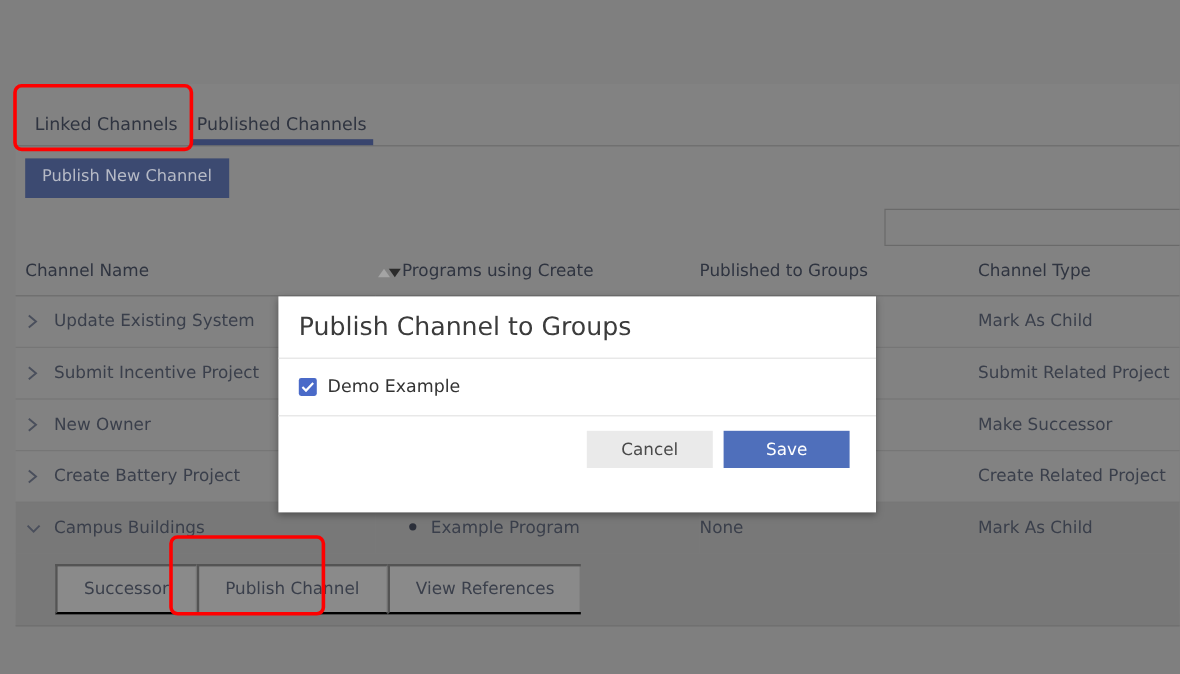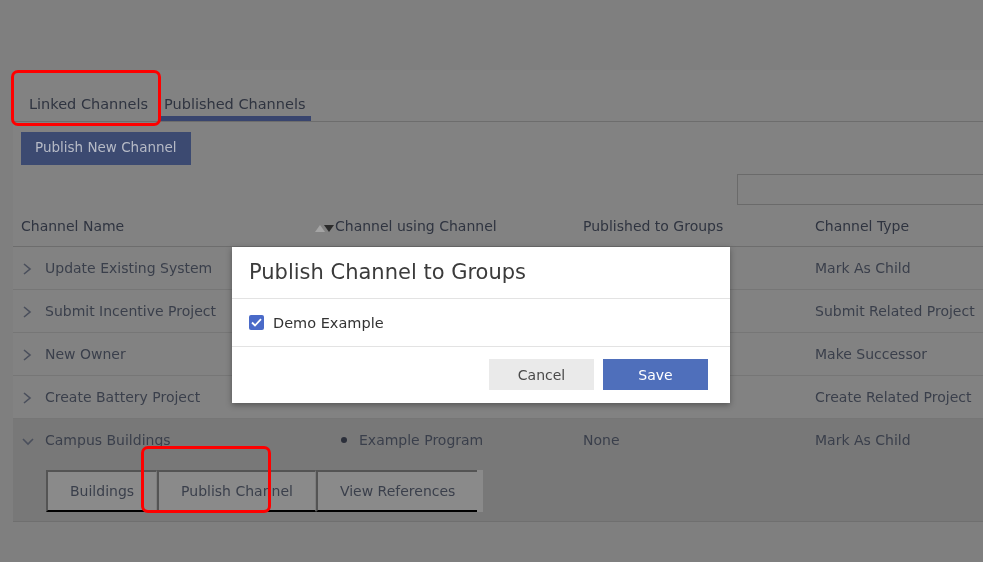--- a/index.html
+++ b/index.html
@@ -238,21 +238,21 @@
   }
   #redbox-tab    { left: 11px;  top: 70px;  width: 144px; height: 50px; }
   #redbox-publish{ left: 141px; top: 446px; width: 124px; height: 61px; }
 
   
   #modal {
     position: absolute;
     left: 232px;
     top: 247px;
     width: 498px;
-    height: 156px;
+    height: 180px;
     background: #ffffff;
     z-index: 50;
     box-shadow: 0 2px 6px rgba(0,0,0,0.35);
   }
   .modal-header {
     height: 52px;
     display: flex;
     align-items: center;
     padding-left: 17px;
     border-bottom: 1px solid #e3e3e3;
@@ -341,21 +341,21 @@
       <input class="search-input" type="text" placeholder="" style="">
     </div>
 
     <table class="tbl">
       <thead>
         <tr>
           <th class="col-name">
             <span>Channel Name</span>
           </th>
           <th class="col-prog">
-            <span class="sort-ind"><span class="tri tri-up"></span><span class="tri tri-down"></span></span><span>Channel using Channel</span>
+            <span class="sort-ind"><span class="tri tri-up"></span><span class="tri tri-down"></span></span><span>Programs using Create</span>
           </th>
           <th class="col-groups">
             <span>Published to Groups</span>
           </th>
           <th class="col-type">
             <span>Channel Type</span>
           </th>
         </tr>
       </thead>
       <tbody>
@@ -423,21 +423,21 @@
           <td>
             <span class="prog-bullet"></span><span>Example Program</span>
           </td>
           <td>None</td>
           <td>Mark As Child</td>
         </tr>
 
         <tr class="actions-row">
           <td colspan="4">
             <div class="actions-bar">
-              <button class="action-btn">Buildings</button>
+              <button class="action-btn">Successor</button>
               <button class="action-btn">Publish Channel</button>
               <button class="action-btn">View References</button>
             </div>
           </td>
         </tr>
 
       </tbody>
     </table>
   </div>
 </div>

